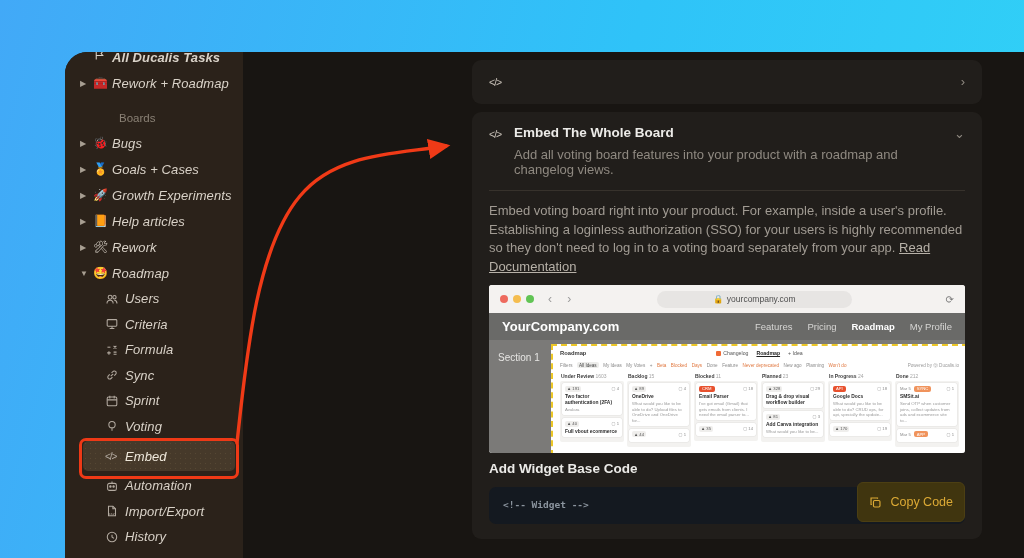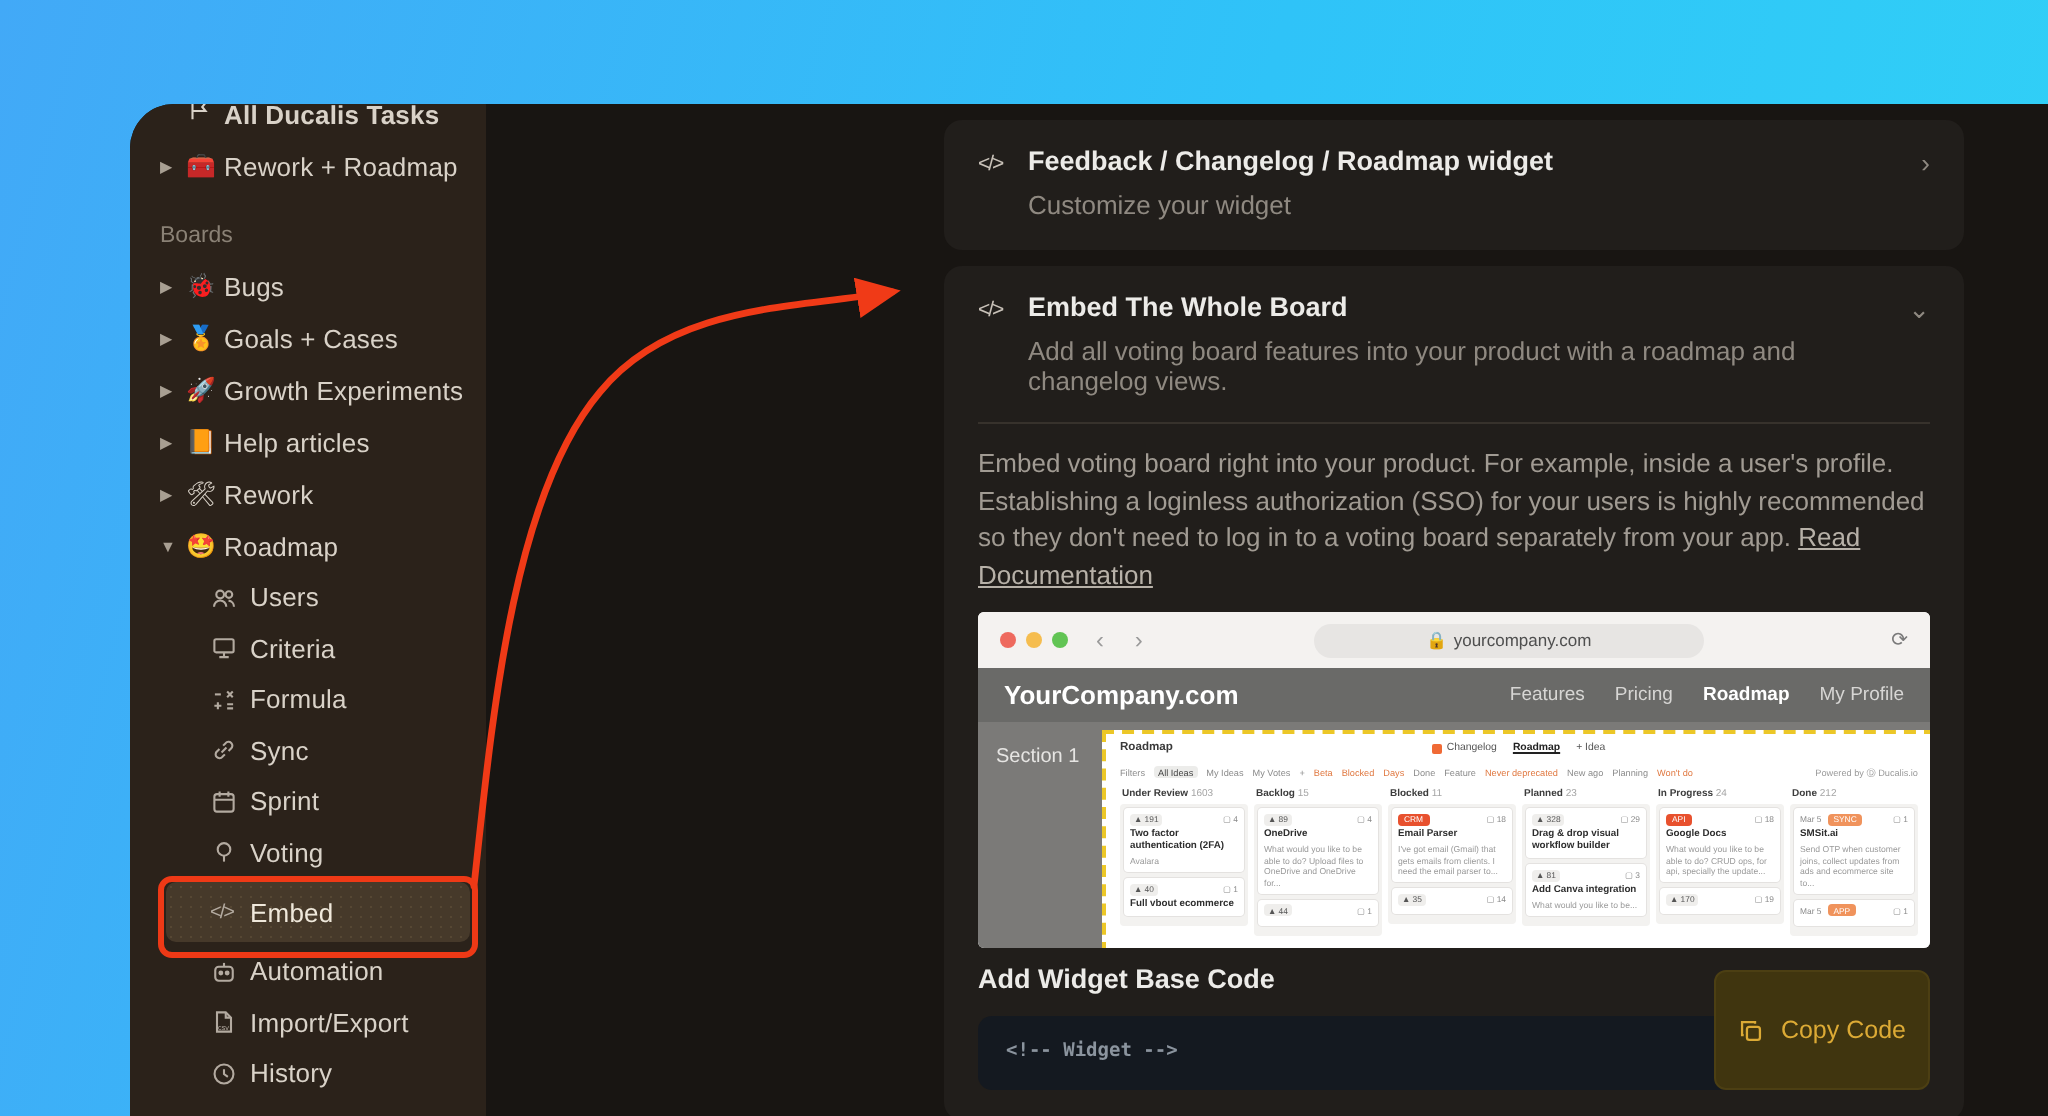--- a/index.html
+++ b/index.html
@@ -18,22 +18,22 @@
   .sidebar {
     width:178px; height:100%; background:#2b221a; flex:none;
     padding-top:0; overflow:hidden; position:relative;
   }
   .sb-row {
     display:flex; align-items:center; height:26px; padding-left:15px;
     font-size:13px; color:#d9d2c8; cursor:pointer; white-space:nowrap;
   }
   .sb-arrow { width:13px; font-size:8px; color:#a89f92; flex:none; }
   .sb-emoji { width:19px; font-size:12px; flex:none; }
-  .sb-label { letter-spacing:.1px; }
-  .sb-section { font-size:11.5px; color:#8a8175; padding:16px 0 6px 15px; }
+  .sb-label { letter-spacing:.1px;font-style:italic; }
+  .sb-section { font-size:11.5px; color:#8a8175; padding:16px 0 6px 15px;margin-left:39px; }
   .sb-sub { padding-left:40px; height:25.5px;text-align:right; }
   .sb-sub .sb-icon {
     width:20px; flex:none; color:#b3aaa0; font-size:10px; display:flex; align-items:center;
   }
   .sb-sub .sb-icon svg { width:14px; height:14px; stroke:#b3aaa0; fill:none; stroke-width:1.2; }
   .sb-sub.active {
     background:#46392a; border-radius:5px; margin:2px 8px 2px 18px;
     padding-left:22px; height:30px; color:#efe8db;
     background-image:radial-gradient(#564733 0.7px, transparent 0.7px);
     background-size:5px 5px;
@@ -104,22 +104,22 @@
   .tago { background:#f0935c; border-radius:2px; padding:0.5px 3px; color:#fff; margin-left:2px; }
   .wdate { color:#8a8a8a; margin-right:1px; }
   .cmt { margin-left:auto; }
   .wcard-t { font-size:4.9px; font-weight:bold; color:#2e2e2e; line-height:6px; }
   .wcard-d { font-size:4.3px; color:#9a9a9a; line-height:5.6px; margin-top:1.5px; }
   
   .base-head { display:flex; align-items:flex-start; margin-top:8px; position:relative; }
   .base-title { font-size:13.5px; font-weight:bold; color:#ecebe8; }
   .base-sub { font-size:13px; color:#8f8981; margin-top:7px; }
   .copy-btn {
-    position:absolute; right:0; top:3px; display:flex; align-items:center; gap:8px;
-    background:#40350f; color:#dcaa35; font-size:12.5px; padding:22px 11px;
+    position:absolute; right:0; top:21px; display:flex; align-items:center; gap:8px;
+    background:#40350f; color:#dcaa35; font-size:12.5px; padding:12px 11px;
     border-radius:6px; cursor:pointer; border:1px solid #4c3f13;
   }
   .copy-btn svg { width:13px; height:13px; stroke:#dcaa35; fill:none; stroke-width:1.4; }
   
   .codeblock {
     margin-top:11px; background:#141920; border-radius:7px; padding:11px 14px;
     font-family:"DejaVu Sans Mono", monospace; font-size:9.5px; line-height:14.5px;
     white-space:pre; overflow:hidden; color:#c9d1d9;
   }
   .tok-cm{color:#8b949e;font-weight:bold;}
@@ -276,24 +276,20 @@
   </div>
 
   <div class="main"></div>
 </div>
 
 <div class="main-col">
 
   <div class="card">
     <div class="card-head">
       <span class="code-glyph">&lt;/&gt;</span>
-      <div>
-        <div class="card-title">Feedback / Changelog / Roadmap widget</div>
-        <div class="card-sub">Customize your widget</div>
-      </div>
       <span class="chev">›</span>
     </div>
   </div>
 
   <div class="card">
     <div class="card-head">
       <span class="code-glyph">&lt;/&gt;</span>
       <div>
         <div class="card-title">Embed The Whole Board</div>
         <div class="card-sub">Add all voting board features into your product with a roadmap and changelog views.</div>

